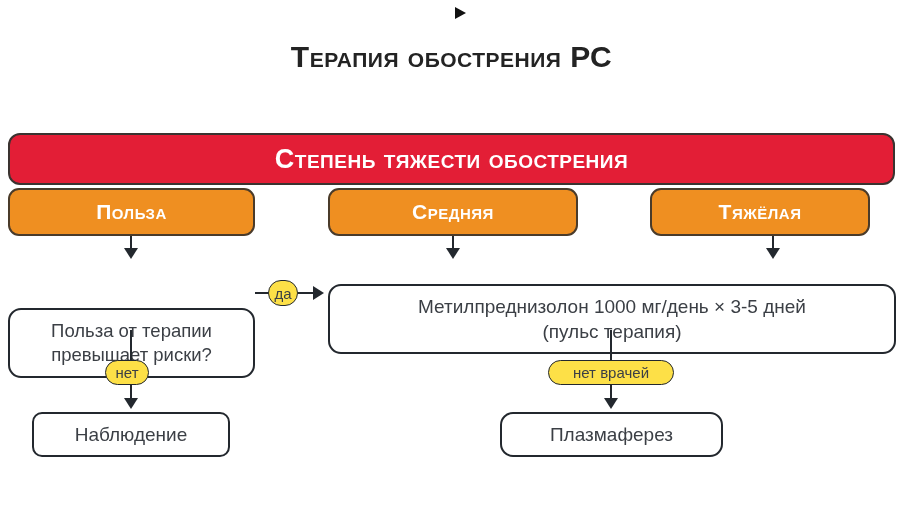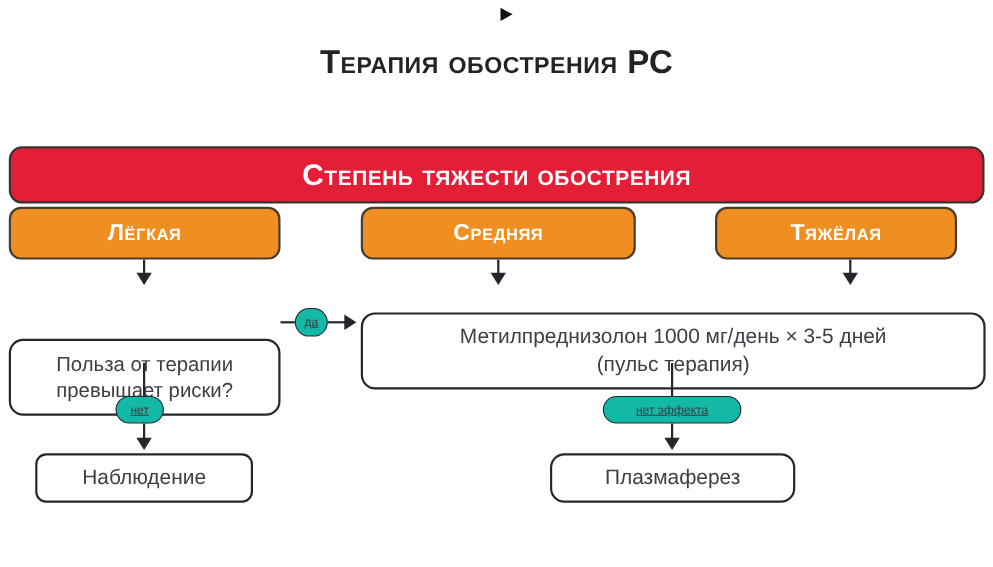--- a/index.html
+++ b/index.html
@@ -86,29 +86,28 @@
   }
   #decision-box{left:8px;top:260px;width:247px;height:70px;font-size:18.5px;margin-top:48px;}
   #treatment-box{left:328px;top:260px;width:568px;height:70px;font-size:19px;margin-top:24px;}
   #outcome-0{left:32px;top:412px;width:198px;height:45px;border-radius:10px;}
   #outcome-1{left:500px;top:412px;width:223px;height:45px;}
 
   
   .edge-pill{
     position:absolute;
     box-sizing:border-box;
-    background:#14b8a6;
+    background:#fde047;
     border:1.6px solid #23282e;
     border-radius:999px;
     display:flex;align-items:center;justify-content:center;
-    font-size:11px;
+    font-size:15px;
     color:#3b3f45;
     white-space:nowrap;
     padding:0 8px;
-    text-decoration:underline;
   }
   #pill-da{left:268px;top:280px;width:30px;height:26px;}
   #pill-net{left:105px;top:360px;width:44px;height:25px;}
   #pill-noeffect{left:548px;top:360px;width:126px;height:25px;}
 
   
   .vline{position:absolute;width:2px;background:#23282e;}
   .hline{position:absolute;height:2px;background:#23282e;}
   .arrow-down{
     position:absolute;width:0;height:0;
@@ -136,21 +135,21 @@
 <body>
 
 <div id="canvas">
 
   <div class="play-marker"></div>
 
   <div class="page-title">Терапия обострения РС</div>
 
   <div class="severity-banner">Степень тяжести обострения</div>
 
-  <div id="sev0" class="sev-btn">Лёгкая</div>
+  <div id="sev0" class="sev-btn">Польза</div>
   <div id="sev1" class="sev-btn">Средняя</div>
   <div id="sev2" class="sev-btn">Тяжёлая</div>
 
   <div class="vline" style="left:130px;top:236px;height:13px;"></div>
   <div class="arrow-down" style="left:124px;top:248px;"></div>
 
   <div class="vline" style="left:452px;top:236px;height:13px;"></div>
   <div class="arrow-down" style="left:446px;top:248px;"></div>
 
   <div class="vline" style="left:772px;top:236px;height:13px;"></div>
@@ -174,21 +173,21 @@
       <span>(пульс терапия)</span>
     </span>
   </div>
 
   <div class="vline" style="left:130px;top:330px;height:31px;"></div>
   <div id="pill-net" class="edge-pill">нет</div>
   <div class="vline" style="left:130px;top:385px;height:14px;"></div>
   <div class="arrow-down" style="left:124px;top:398px;"></div>
 
   <div class="vline" style="left:610px;top:330px;height:31px;"></div>
-  <div id="pill-noeffect" class="edge-pill">нет эффекта</div>
+  <div id="pill-noeffect" class="edge-pill">нет врачей</div>
   <div class="vline" style="left:610px;top:385px;height:14px;"></div>
   <div class="arrow-down" style="left:604px;top:398px;"></div>
 
   <div id="outcome-0" class="box">Наблюдение</div>
   <div id="outcome-1" class="box">Плазмаферез</div>
 
 
 </div>
 
 </body></html>

